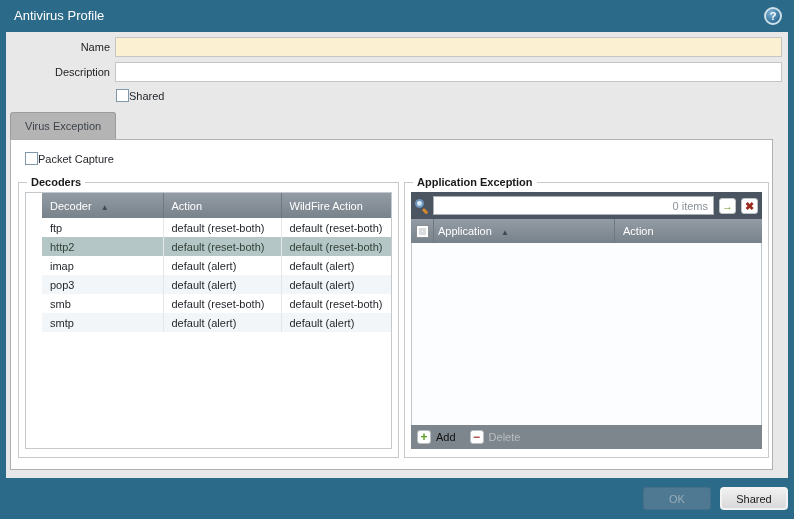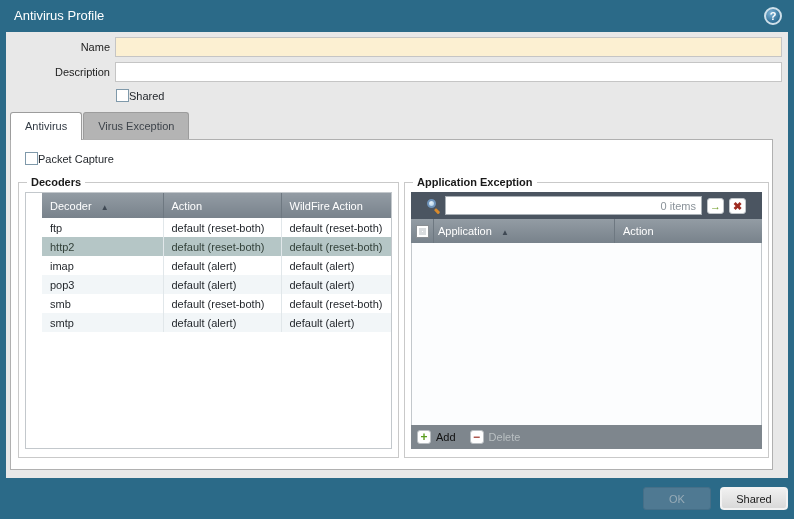--- a/index.html
+++ b/index.html
@@ -51,21 +51,21 @@
   table.grid th { background:linear-gradient(#939ca4, #78828b); color:#ffffff; font-weight:normal;
     font-size:11px; text-align:left; padding:5px 8px; height:25px; border-left:1px solid #6e7881; cursor:pointer; }
   table.grid th:first-child { border-left:none; }
   table.grid td { font-size:11px; padding:2px 8px; height:19px; border-left:1px solid #e1e7ea; cursor:default; }
   table.grid td:first-child { border-left:none; }
   table.grid tr.alt td { background:#f2f6f8; }
   table.grid tr.selected td { background:#b5c6c6; color:#33413a; }
   .sort-arrow { font-size:8px; color:#3f4954; margin-left:6px; }
 
   
-  .search-bar { background:#4b5561; height:27px; display:flex; align-items:center; padding:0 16px; gap:5px; }
+  .search-bar { background:#4b5561; height:27px; display:flex; align-items:center; padding:0 4px; gap:5px; }
   .mag { position:relative; width:13px; height:13px; flex:0 0 auto; }
   .mag .lens { position:absolute; left:0; top:0; width:9px; height:9px; border-radius:50%;
     border:2px solid #6f94bb; background:radial-gradient(circle at 35% 30%, #eaf4fb, #a9cbe4); }
   .mag .handle { position:absolute; left:9px; top:9px; width:6px; height:2.5px; background:#d98a2b;
     transform:rotate(45deg); transform-origin:0 0; border-radius:1px; }
   .search-field { flex:1; display:flex; align-items:center; background:#fff; border:1px solid #aab1b7; height:19px; }
   .search-field input { flex:1; border:none; outline:none; height:15px; font-family:"Liberation Sans", sans-serif;
     font-size:11px; padding:0 4px; min-width:0; background:transparent; }
   .items-count { color:#8a9299; font-size:11px; padding-right:5px; white-space:nowrap; }
   .tool-btn { width:17px; height:16px; background:#fff; border:1px solid #c0c5c9; border-radius:3px;
@@ -117,21 +117,20 @@
 
     <div class="field-label" style="top:34px;">Description</div>
     <input class="text-input" style="top: 30px;" type="text" value="">
 
     <div class="chk-row" style="left:110px; top:57px;">
       <input type="checkbox" class="checkbox" style="">
       <span>Shared</span>
     </div>
 
     <div class="tabs">
-      <div class="tab active">Antivirus</div>
       <div class="tab">Virus Exception</div>
     </div>
 
     <div class="panel">
 
       <div class="chk-row" style="left:14px; top:12px;">
         <input type="checkbox" class="checkbox" style="">
         <span>Packet Capture</span>
       </div>
 

